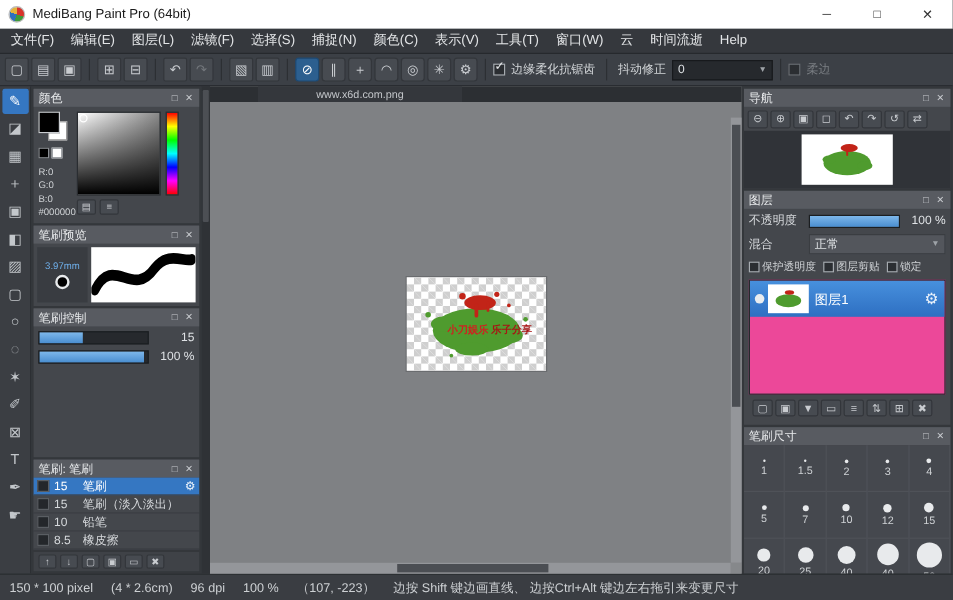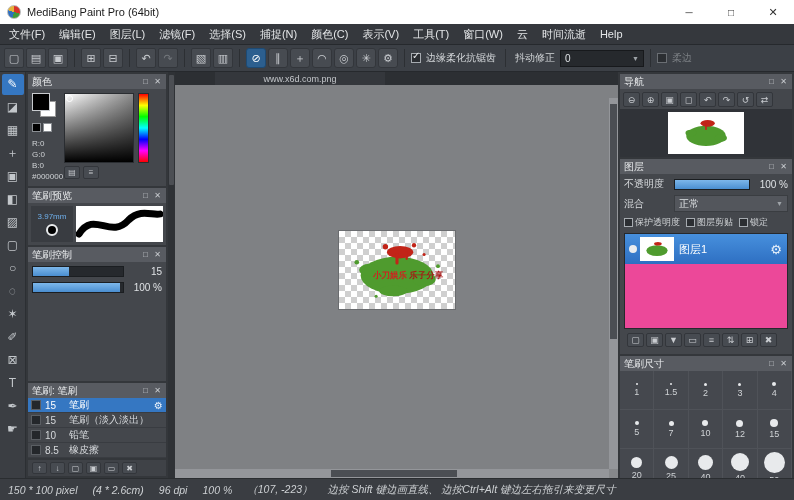--- a/index.html
+++ b/index.html
@@ -57,21 +57,21 @@
 .minisw{display:flex;gap:2px;margin-bottom:6px;}
 .minisw div{width:9px;height:9px;border:1px solid #8a8e93;}
 .rgbtxt{font-size:8px;color:#cfd2d5;line-height:11px;}
 .svwrap{display:flex;flex-direction:column;gap:3px;}
 .svbox{width:70px;height:70px;position:relative;background:linear-gradient(to bottom,rgba(0,0,0,0),#000),linear-gradient(to right,#ffffff,#8a8a8a);border:1px solid #2a2d31;}
 .svcur{position:absolute;left:1px;top:1px;width:7px;height:7px;border:1px solid #fff;border-radius:50%;}
 .cicons{display:flex;gap:3px;}
 .cicons .tbtn{width:16px;height:13px;font-size:8px;}
 .huebar{width:11px;height:70px;background:linear-gradient(#f00,#ff0,#0f0,#0ff,#00f,#f0f,#f00);border:1px solid #2a2d31;}
 
-.bpbody{height:42px;display:flex;gap:3px;padding:3px;}
+.bpbody{height:52px;display:flex;gap:3px;padding:3px;}
 .bpleft{width:42px;background:#393c41;display:flex;flex-direction:column;align-items:center;justify-content:center;gap:3px;}
 .bpsize{font-size:8px;color:#6fb0ec;}
 .bpdot{width:12px;height:12px;background:#000;border:2px solid #e8eaec;border-radius:50%;}
 .bpright{flex:1;background:#fff;position:relative;overflow:hidden;}
 
 .bcbody{padding:4px;flex:1;}
 .sliderrow{display:flex;align-items:center;gap:4px;margin-bottom:5px;}
 .slider{flex:1;height:11px;background:#26292d;border:1px solid #1b1e21;position:relative;}
 .fill{height:100%;background:linear-gradient(#7db7ea,#4a8ed0);}
 .sval{width:34px;text-align:right;font-size:10px;color:#dfe2e5;}
@@ -128,21 +128,21 @@
 
 .szgrid{display:grid;grid-template-columns:repeat(5,1fr);background:#45484e;}
 .szcell{height:39px;border-right:1px solid #4f5258;border-bottom:1px solid #4f5258;display:flex;flex-direction:column;align-items:center;justify-content:center;gap:3px;}
 .dotw{background:#e8eaec;border-radius:50%;flex:none;}
 .szlabel{font-size:9px;color:#cfd2d5;line-height:9px;}
 .d0{width:2px;height:2px}.d1{width:2px;height:2px}.d2{width:3px;height:3px}.d3{width:3px;height:3px}.d4{width:4px;height:4px}
 .d5{width:4px;height:4px}.d6{width:5px;height:5px}.d7{width:6px;height:6px}.d8{width:7px;height:7px}.d9{width:8px;height:8px}
 .d10{width:11px;height:11px}.d11{width:13px;height:13px}.d12{width:15px;height:15px}.d13{width:18px;height:18px}.d14{width:21px;height:21px}
 
 
-.statusbar{height:22px;background:#3a3d42;border-top:1px solid #2a2d30;display:flex;align-items:center;padding:0 8px;gap:15px;font-size:10.5px;color:#cdd0d3;flex:none;white-space:nowrap;overflow:hidden;font-style:italic;}
+.statusbar{height:22px;background:#3a3d42;border-top:1px solid #2a2d30;display:flex;align-items:center;padding:0 8px;gap:15px;font-size:10.5px;color:#cdd0d3;flex:none;white-space:nowrap;overflow:hidden;}
 </style>
 </head>
 <body>
 
 <div class="app">
 
   <div class="titlebar">
     <div class="appicon"></div>
     <div class="title">MediBang Paint Pro (64bit)</div>
     <div class="winbtn">─</div>

